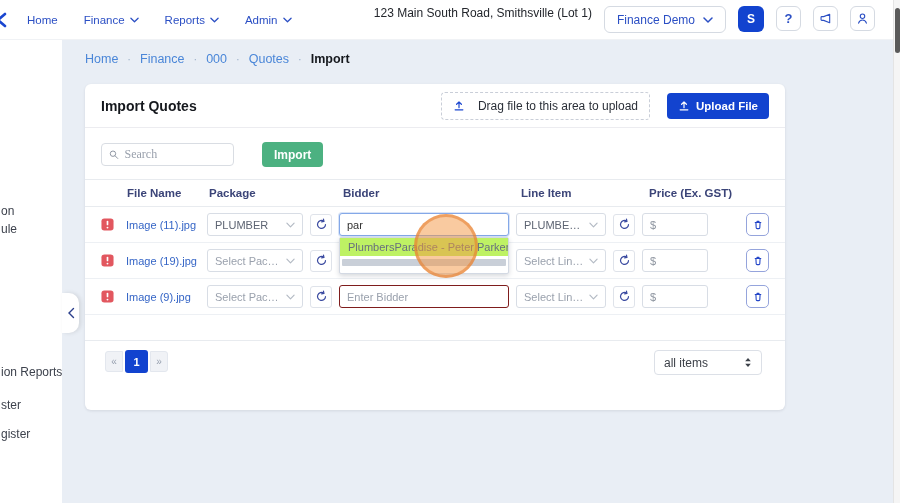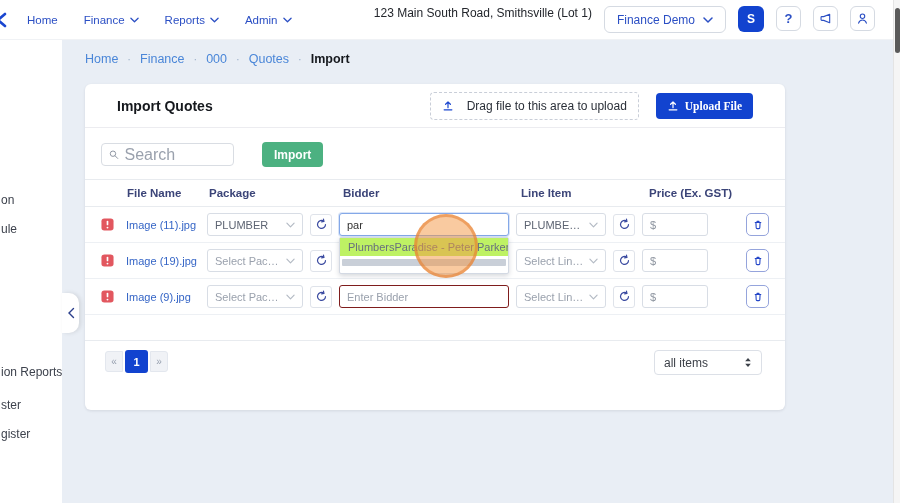--- a/index.html
+++ b/index.html
@@ -29,30 +29,30 @@
   .scroll-thumb { position:absolute; top:8px; left:1px; width:5px; height:45px; background:#5a5a5a; border-radius:3px; cursor:pointer; }
 
   
   .breadcrumb { position:absolute; left:85px; top:52px; display:flex; align-items:center; gap:9px; z-index:2; }
   .crumb { color:#4a86d8; font-size:12.5px; text-decoration:none; cursor:pointer; }
   .crumb-sep { color:#9db0c9; font-size:11px; }
   .crumb-current { color:#15181d; font-size:12.5px; font-weight:700; }
 
   
   .card { position:absolute; left:85px; top:84px; width:700px; height:326px; background:#fff; border-radius:6px; box-shadow:0 1px 3px rgba(16,24,40,.10); z-index:2; }
-  .card-header { display:flex; align-items:center; height:44px; padding:0 32px; border-bottom:1px solid #ececf0; }
+  .card-header { display:flex; align-items:center; height:44px; padding:0 16px; border-bottom:1px solid #ececf0; }
   .card-title { font-size:14px; font-weight:700; color:#15181d; }
   .spacer { flex:1; }
   .drag-area { display:flex; align-items:center; gap:13px; height:28px; padding:0 11px; border:1px dashed #c9ced8; border-radius:4px; background:#fff; font-size:12px; color:#2a2f38; margin-right:17px; cursor:pointer; }
   .drag-area svg { color:#1a46d0; }
-  .upload-btn { display:flex; align-items:center; gap:6px; height:26px; padding:0 11px; background:#1243cf; border:none; border-radius:4px; color:#fff; font-size:11.5px; font-weight:600; cursor:pointer; font-family:Liberation Serif, serif;justify-content:center; }
+  .upload-btn { display:flex; align-items:center; gap:6px; height:26px; padding:0 11px; background:#1243cf; border:none; border-radius:4px; color:#fff; font-size:11.5px; font-weight:600; cursor:pointer; font-family:Liberation Sans, sans-serif;justify-content:center; }
 
   .card-toolbar { display:flex; align-items:center; margin:14px 16px 0; }
   .search-box { display:flex; align-items:center; gap:6px; width:133px; height:23px; border:1px solid #d9dde3; border-radius:4px; background:#fff; padding:0 7px; }
-  .search-box input { border:none; outline:none; width:100%; font-size:16px; color:#444; font-family:Liberation Sans, sans-serif; }
+  .search-box input { border:none; outline:none; width:100%; font-size:12px; color:#444; font-family:Liberation Serif, serif; }
   .search-box input::placeholder { color:#9aa1ad; }
   .import-btn { margin-left:28px; height:25px; padding:0 12px; background:#4cb181; border:none; border-radius:4px; color:#fff; font-size:12px; font-weight:600; cursor:pointer; font-family:inherit; }
 
   .table { margin-top:12px; border-top:1px solid #e8ebef; }
   .trow { display:grid; grid-template-columns:18px 74px 96px 22px 170px 90px 22px 66px 1fr; column-gap:7px; align-items:center; padding:0 16px; height:36px; border-bottom:1px solid #edf0f4; }
   .thead { height:27px; border-bottom:1px solid #e8ebef;gap:8px; }
   .th { font-size:11.5px; font-weight:700; color:#3b4478; white-space:nowrap; }
   .c2{grid-column:2} .c3{grid-column:3} .c5{grid-column:5} .c6{grid-column:6} .c8{grid-column:8}
   .file-link { font-size:11px; color:#3565c6; text-decoration:none; white-space:nowrap; cursor:pointer; }
   .sel { height:23px; width:100%; border:1px solid #d8dde5; border-radius:3px; background:#fff; display:flex; align-items:center; justify-content:space-between; padding:0 7px; font-size:11px; color:#9aa1ad; cursor:pointer; white-space:nowrap; overflow:hidden; }
@@ -136,21 +136,21 @@
             <circle cx="7" cy="4.6" r="2.4" fill="none" stroke="currentColor" stroke-width="1.2"></circle>
             <path d="M2.8 12c.6-2.3 2.3-3.4 4.2-3.4s3.6 1.1 4.2 3.4" fill="none" stroke="currentColor" stroke-width="1.2" stroke-linecap="round"></path>
           </svg>
       </button>
     </div>
   </header>
 
   <div class="pagebg"></div>
 
   <aside class="sidebar">
-    <span class="side-item" style="top:153px">on</span>
+    <span class="side-item" style="top:164px">on</span>
     <span class="side-item" style="top:182px">ule</span>
     <span class="side-item" style="top:325px">ion Reports</span>
     <span class="side-item" style="top:358px">ster</span>
     <span class="side-item" style="top:387px">gister</span>
   </aside>
   <div class="sidebar-toggle">
     <svg width="8" height="12" viewBox="0 0 8 12">
         <path d="M6.5 1.5L2 6l4.5 4.5" fill="none" stroke="#2b3f8c" stroke-width="1.4" stroke-linecap="round"></path>
       </svg>
   </div>

